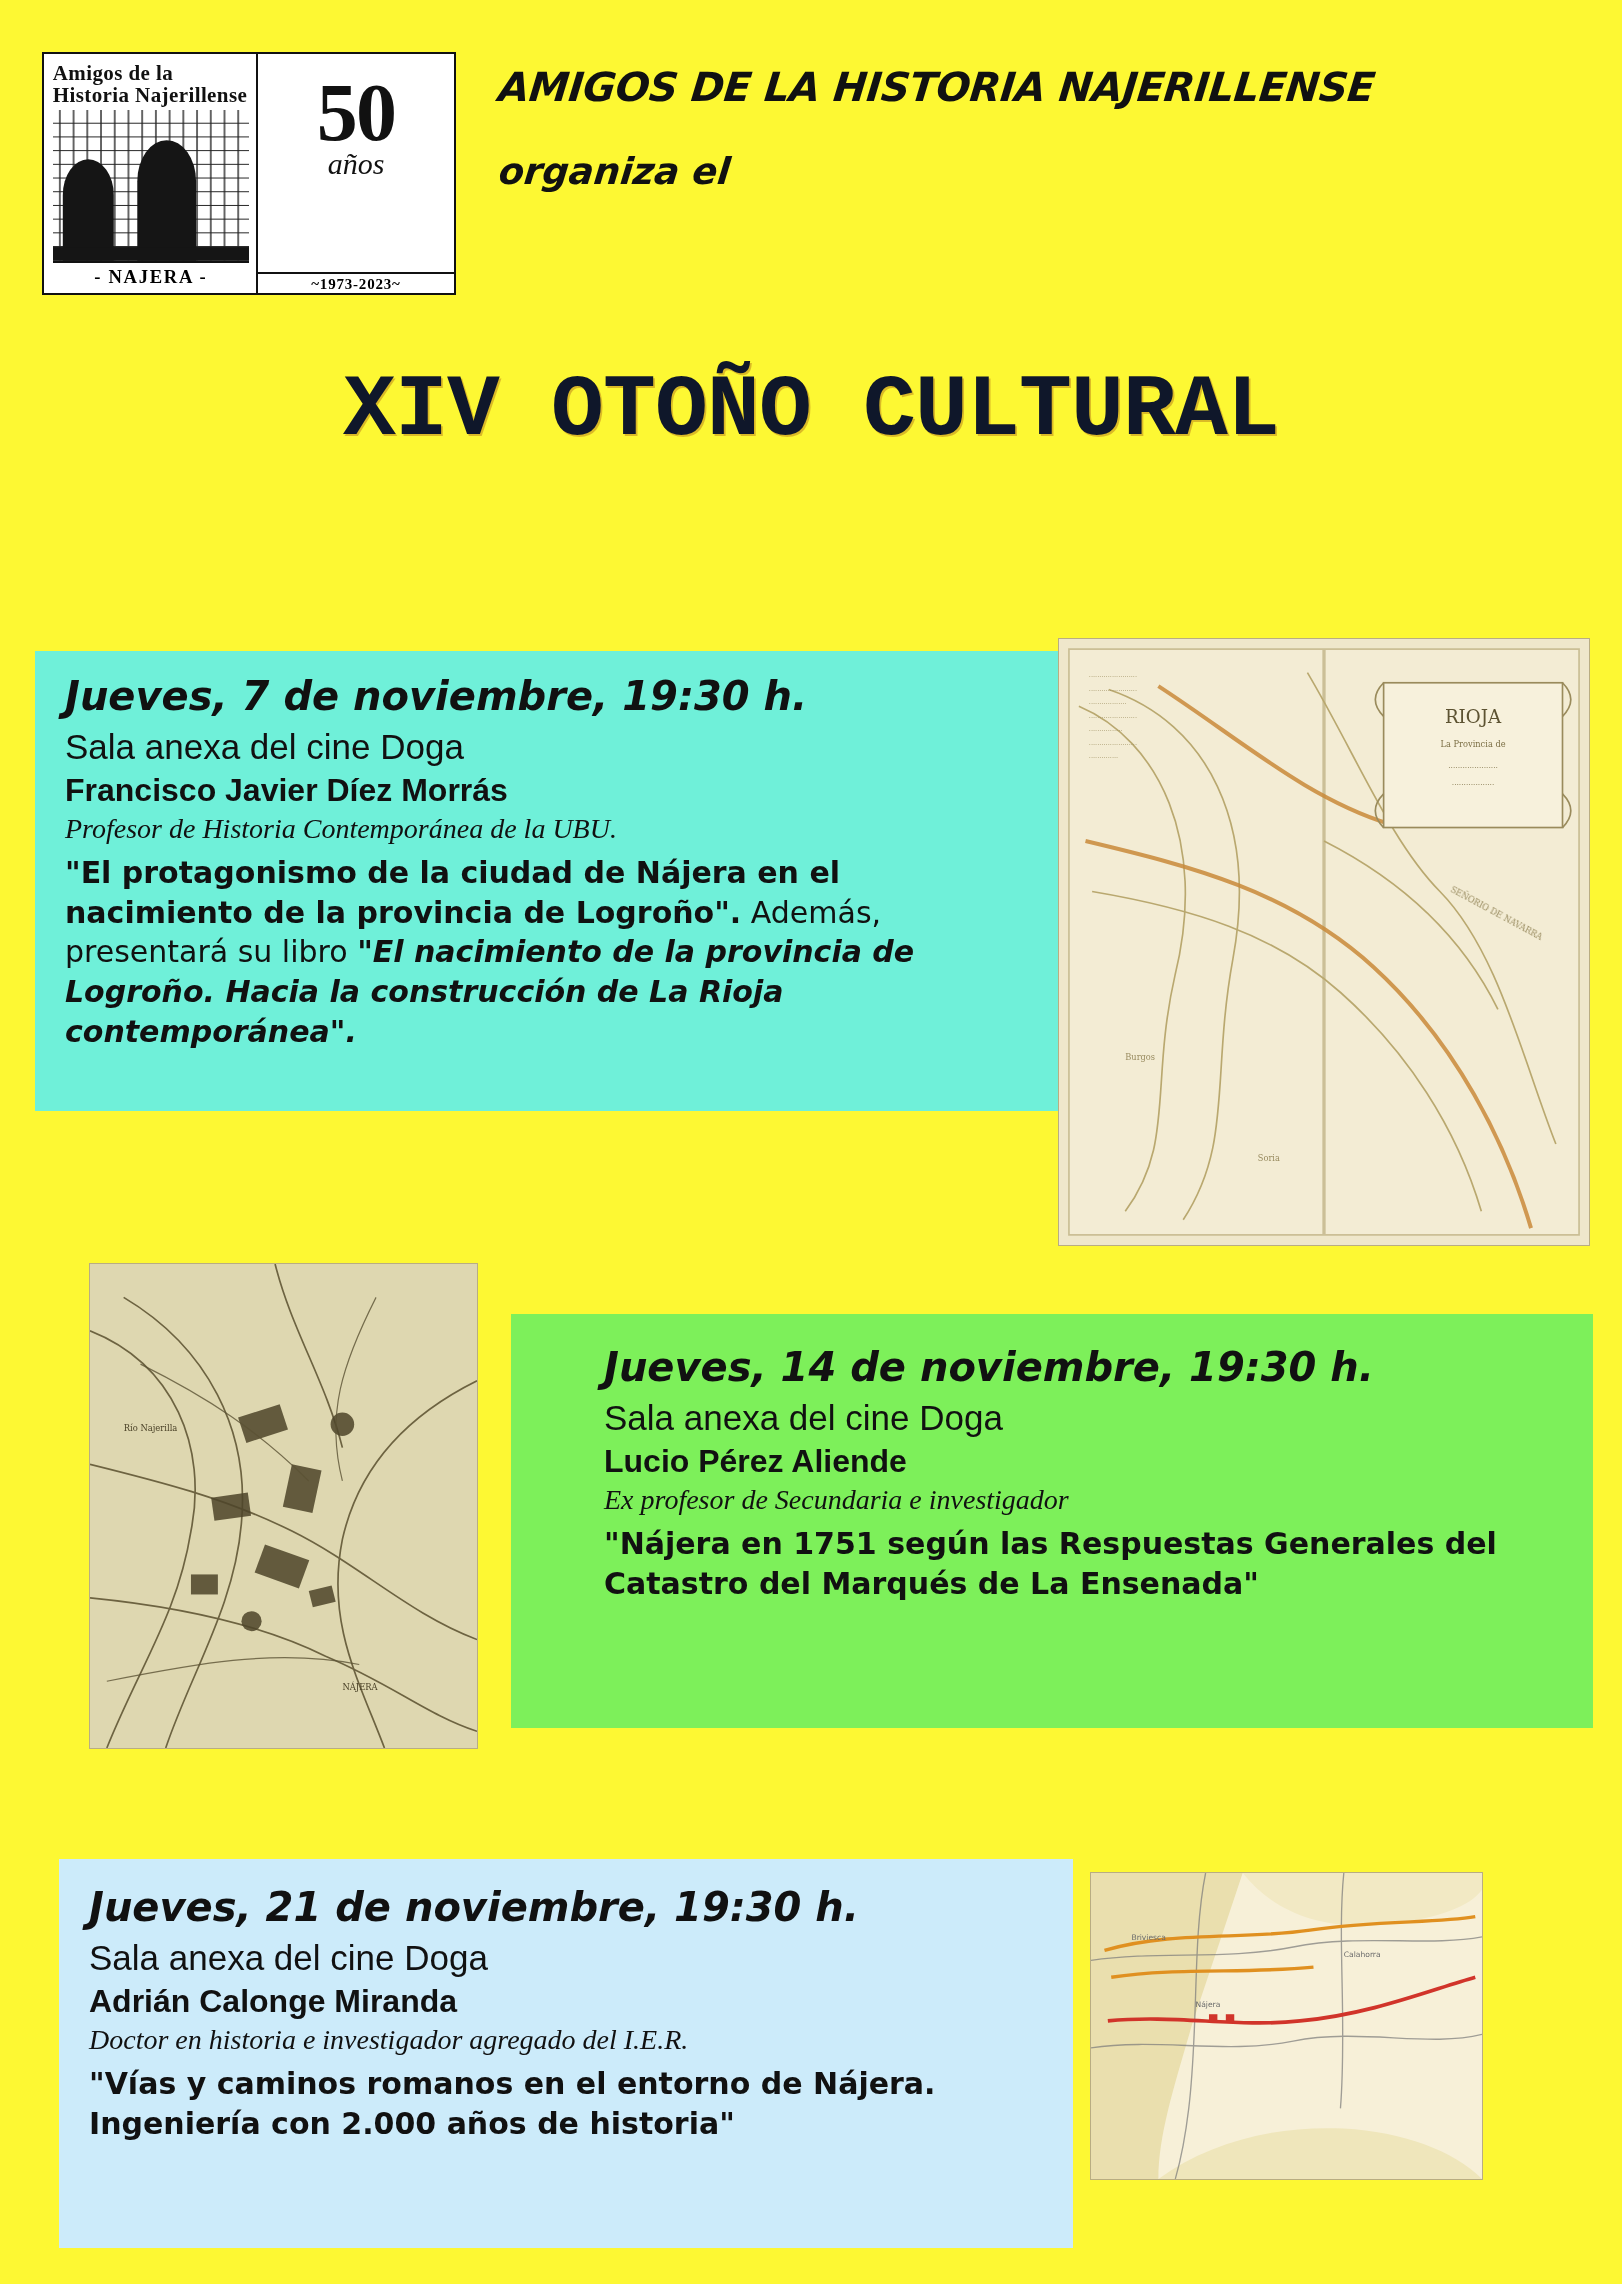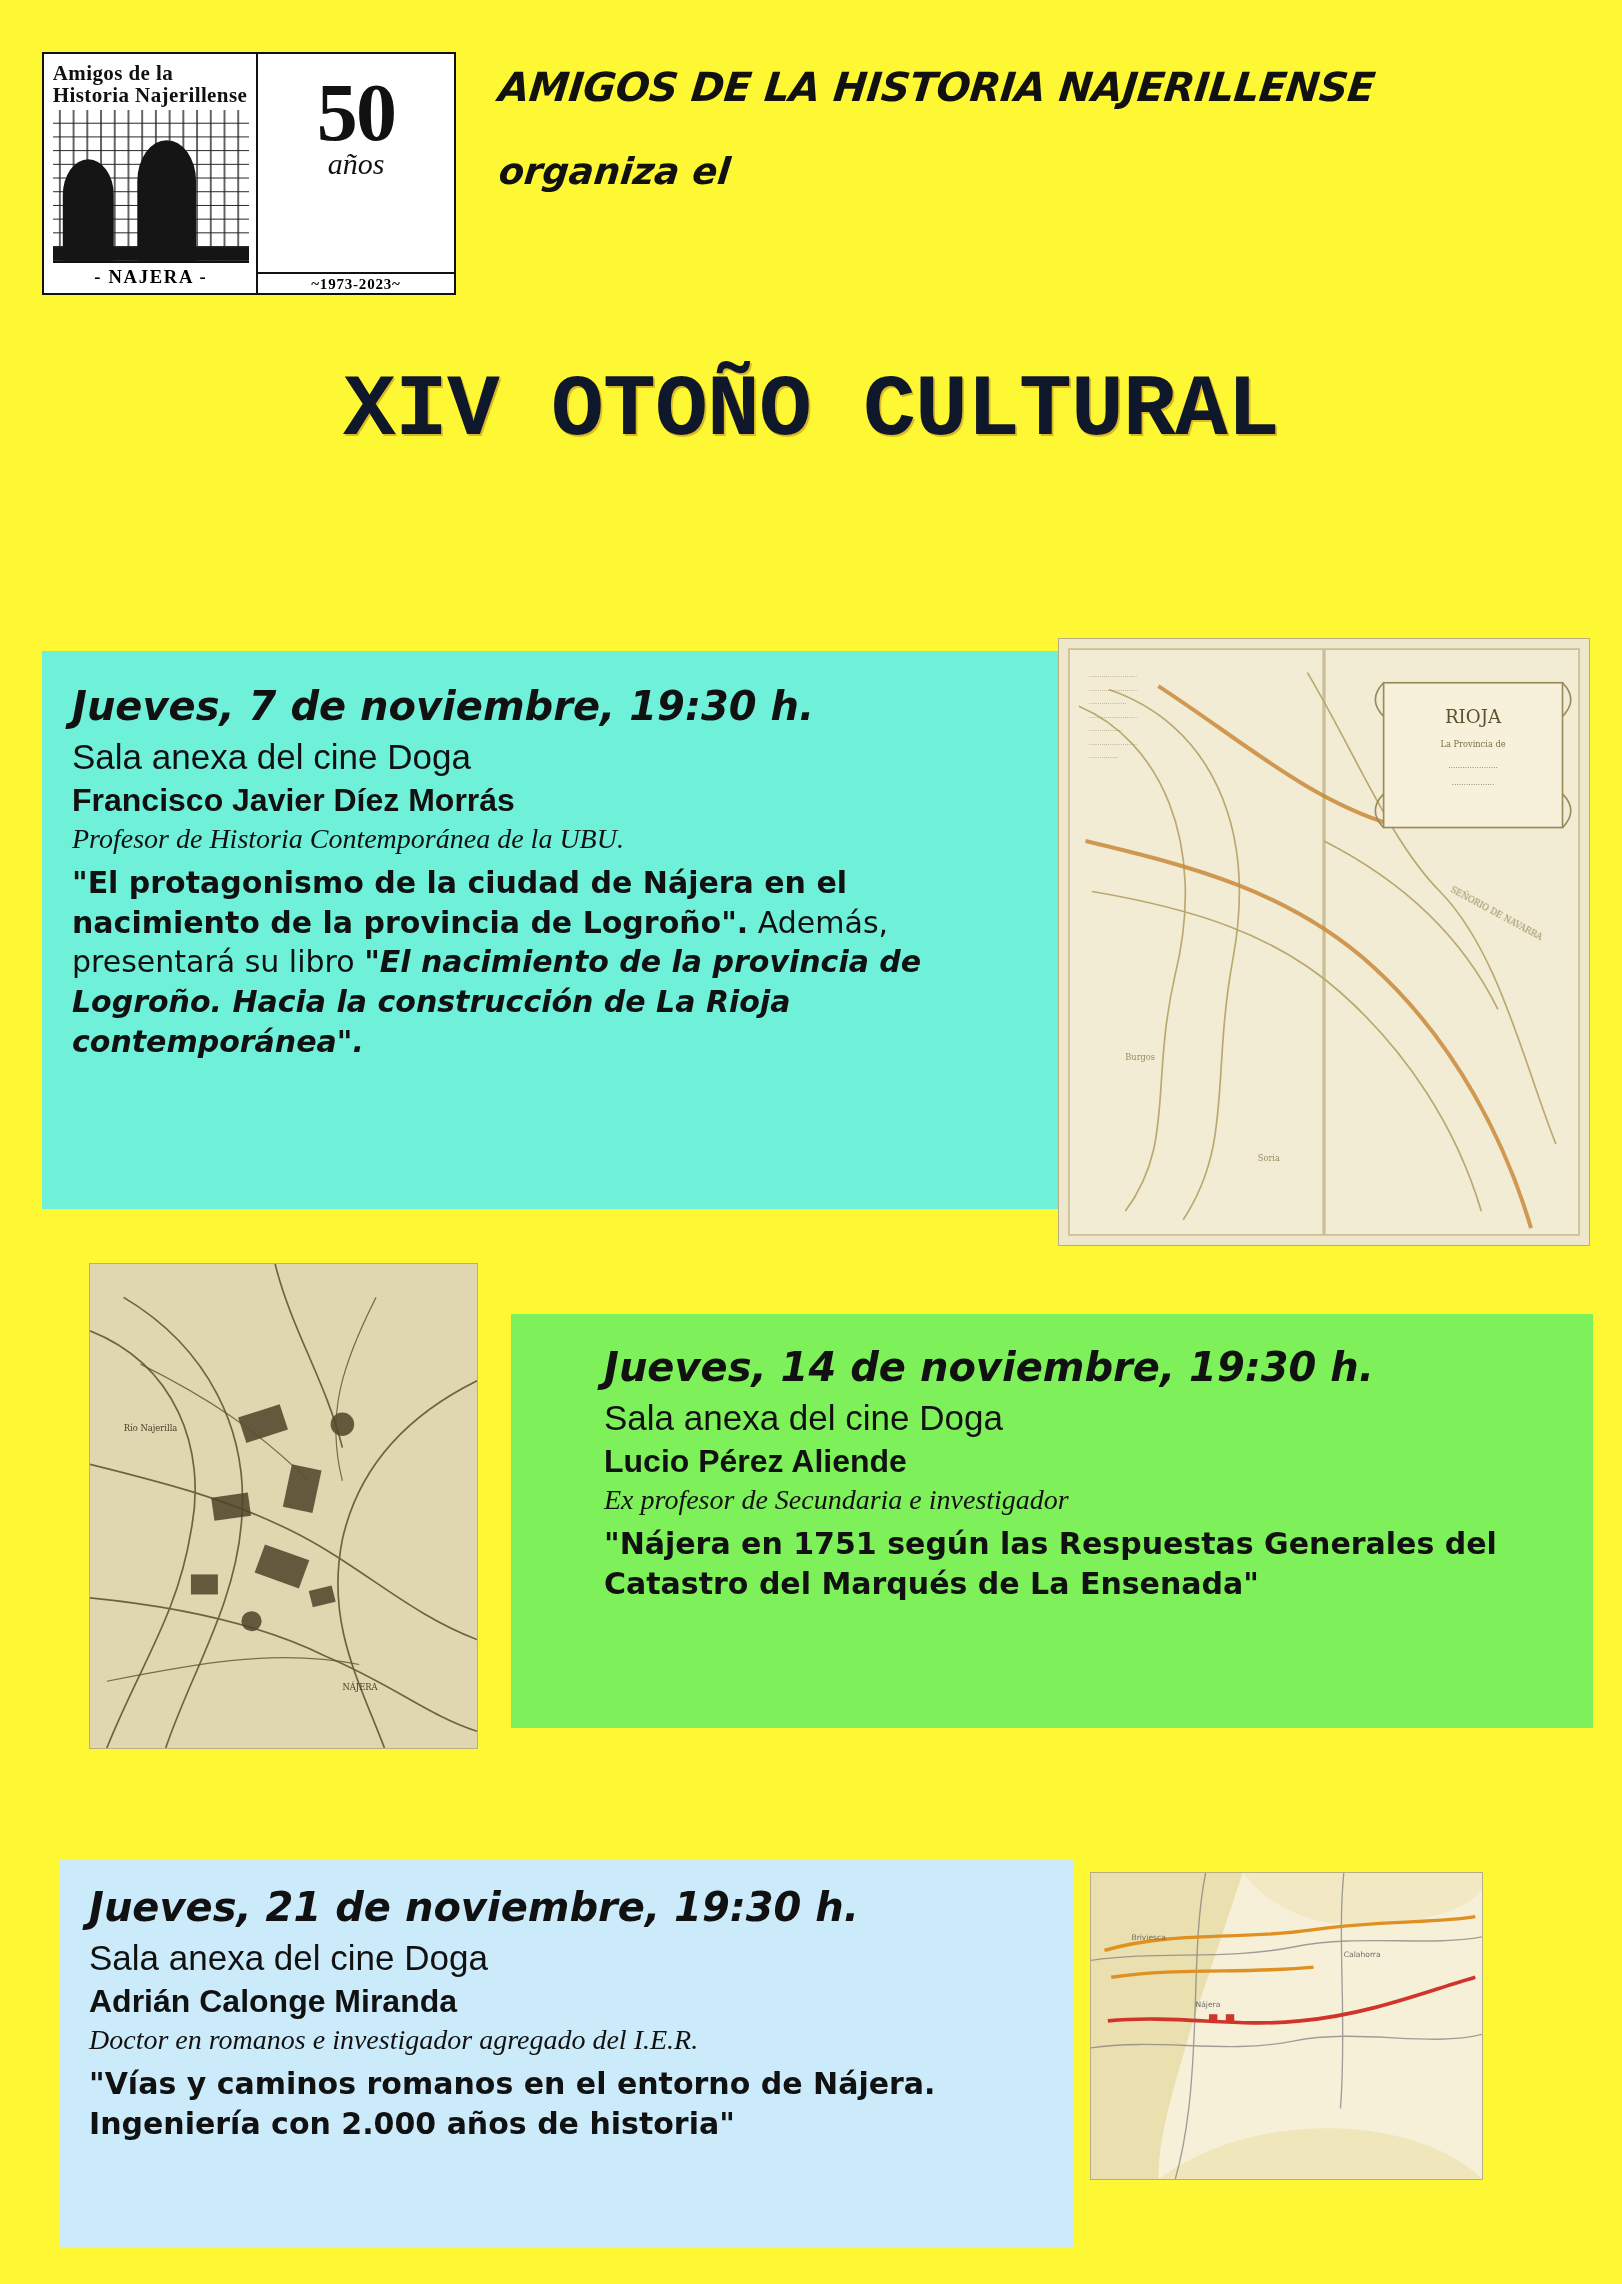--- a/index.html
+++ b/index.html
@@ -138,26 +138,26 @@
   .main-title .l2 { display:block; margin-top: 6.8px;}
   .main-title .year { margin-left: 52px; }
 
   
   .session {
     position: absolute;
     box-sizing: border-box;
     color: #111;
   }
   .s1 {
-    left: 42px;
+    left: 35px;
     top: 651px;
     width: 1027px;
-    height: 558px;
+    height: 460px;
     background: #6ff0d9;
-    padding: 32px 30px 17px 30px;
+    padding: 22px 30px 17px 30px;
   }
   .s2 {
     left: 511px;
     top: 1314px;
     width: 1082px;
     height: 414px;
     background: #7df05a;
     padding: 30px 25px 17px 93px;
   }
   .s3 {
@@ -346,21 +346,21 @@
   <div class="s-role">Ex profesor de Secundaria e investigador</div>
   <div class="s-desc">
     <span>"Nájera en 1751 según las Respuestas Generales del Catastro del Marqués de La Ensenada"</span>
   </div>
 </div>
 
 <div class="session s3">
   <div class="s-date">Jueves, 21 de noviembre, 19:30 h.</div>
   <div class="s-venue">Sala anexa del cine Doga</div>
   <div class="s-speaker">Adrián Calonge Miranda</div>
-  <div class="s-role">Doctor en romanos e investigador agregado del I.E.R.</div>
+  <div class="s-role">Doctor en historia e investigador agregado del I.E.R.</div>
   <div class="s-desc">
     <span>"Vías y caminos romanos en el entorno de Nájera. Ingeniería con 2.000 años de historia"</span>
   </div>
 </div>
 
 <div class="img-frame img-map3">
   <svg viewBox="0 0 232 182" preserveAspectRatio="none">
     <rect width="232" height="182" fill="#f7f0d8"></rect>
     <path d="M0 0 H90 C80 30 70 60 60 90 C50 125 40 155 40 182 H0 Z" fill="#eadfae"></path>
     <path d="M90 0 C110 25 140 35 180 30 C205 27 225 20 232 10 V0 Z" fill="#f2e9c4"></path>

